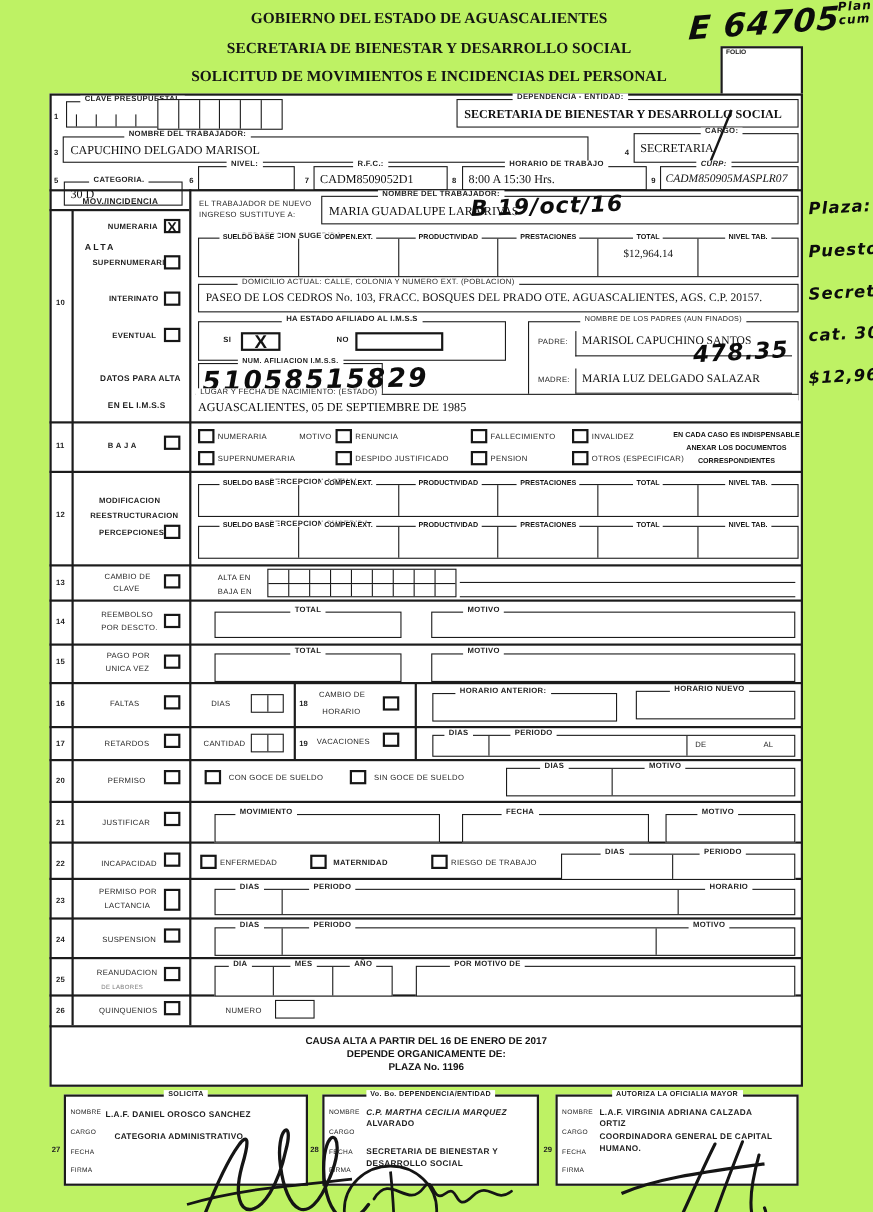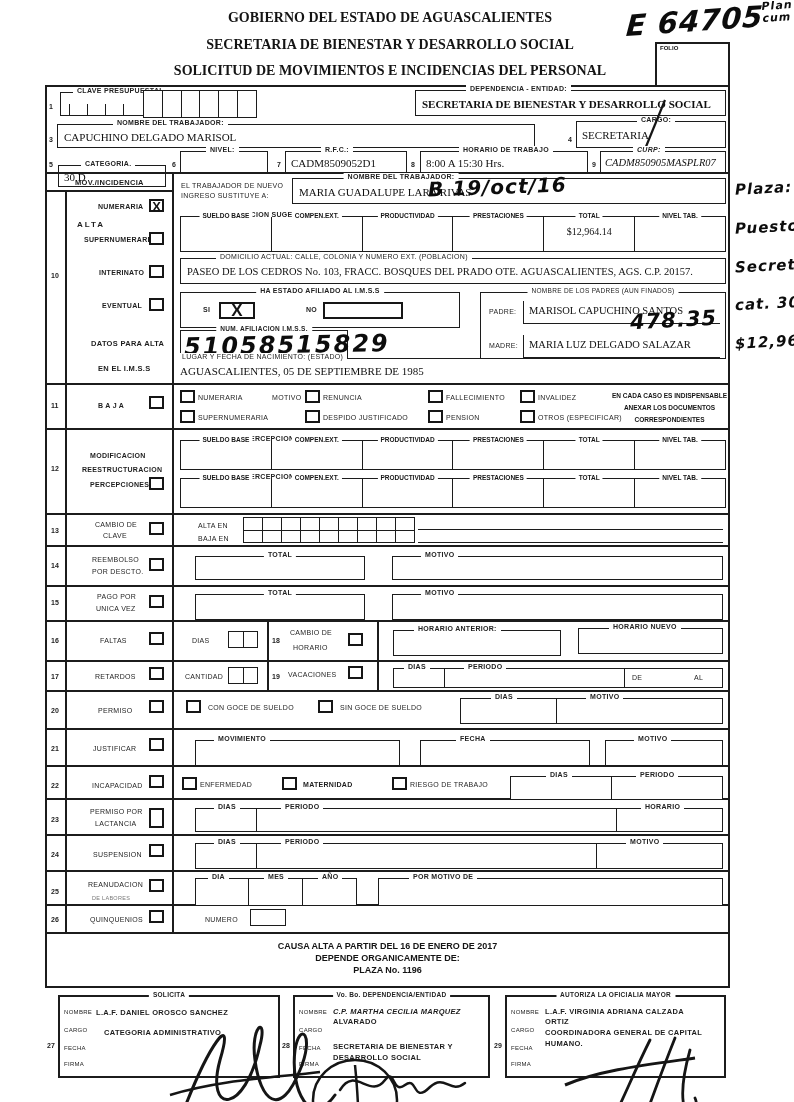--- a/index.html
+++ b/index.html
@@ -1,16 +1,16 @@
 <!DOCTYPE html>
 <html><head>
 <meta charset="utf-8">
 <style>
   html,body{margin:0;padding:0;background:#e8e8e8;}
-  #page{position:relative;width:794px;height:1102px;background:#ffffff;overflow:hidden;
+  #page{position:relative;width:794px;height:1102px;background:#bef264;overflow:hidden;
         font-family:"Liberation Sans",sans-serif;color:#141414;}
   .abs{position:absolute;}
   .title{font-family:"Liberation Serif",serif;font-weight:bold;text-align:center;white-space:nowrap;}
   .fb{position:absolute;border:2px solid #1c1c1c;background:#fff;box-sizing:border-box;}
   .fbt{position:absolute;border:1.5px solid #1c1c1c;background:#fff;box-sizing:border-box;}
   .lb{position:absolute;top:-6px;background:#fff;padding:0 4px;font-size:7px;letter-spacing:.3px;
       white-space:nowrap;font-weight:bold;color:#222;}
   .lbc{left:50%;transform:translateX(-50%);}
   .sm{position:absolute;font-size:7px;font-weight:bold;letter-spacing:.3px;white-space:nowrap;color:#1d1d1d;}
   .tval{font-family:"Liberation Serif",serif;font-size:11px;white-space:nowrap;color:#101010;}

